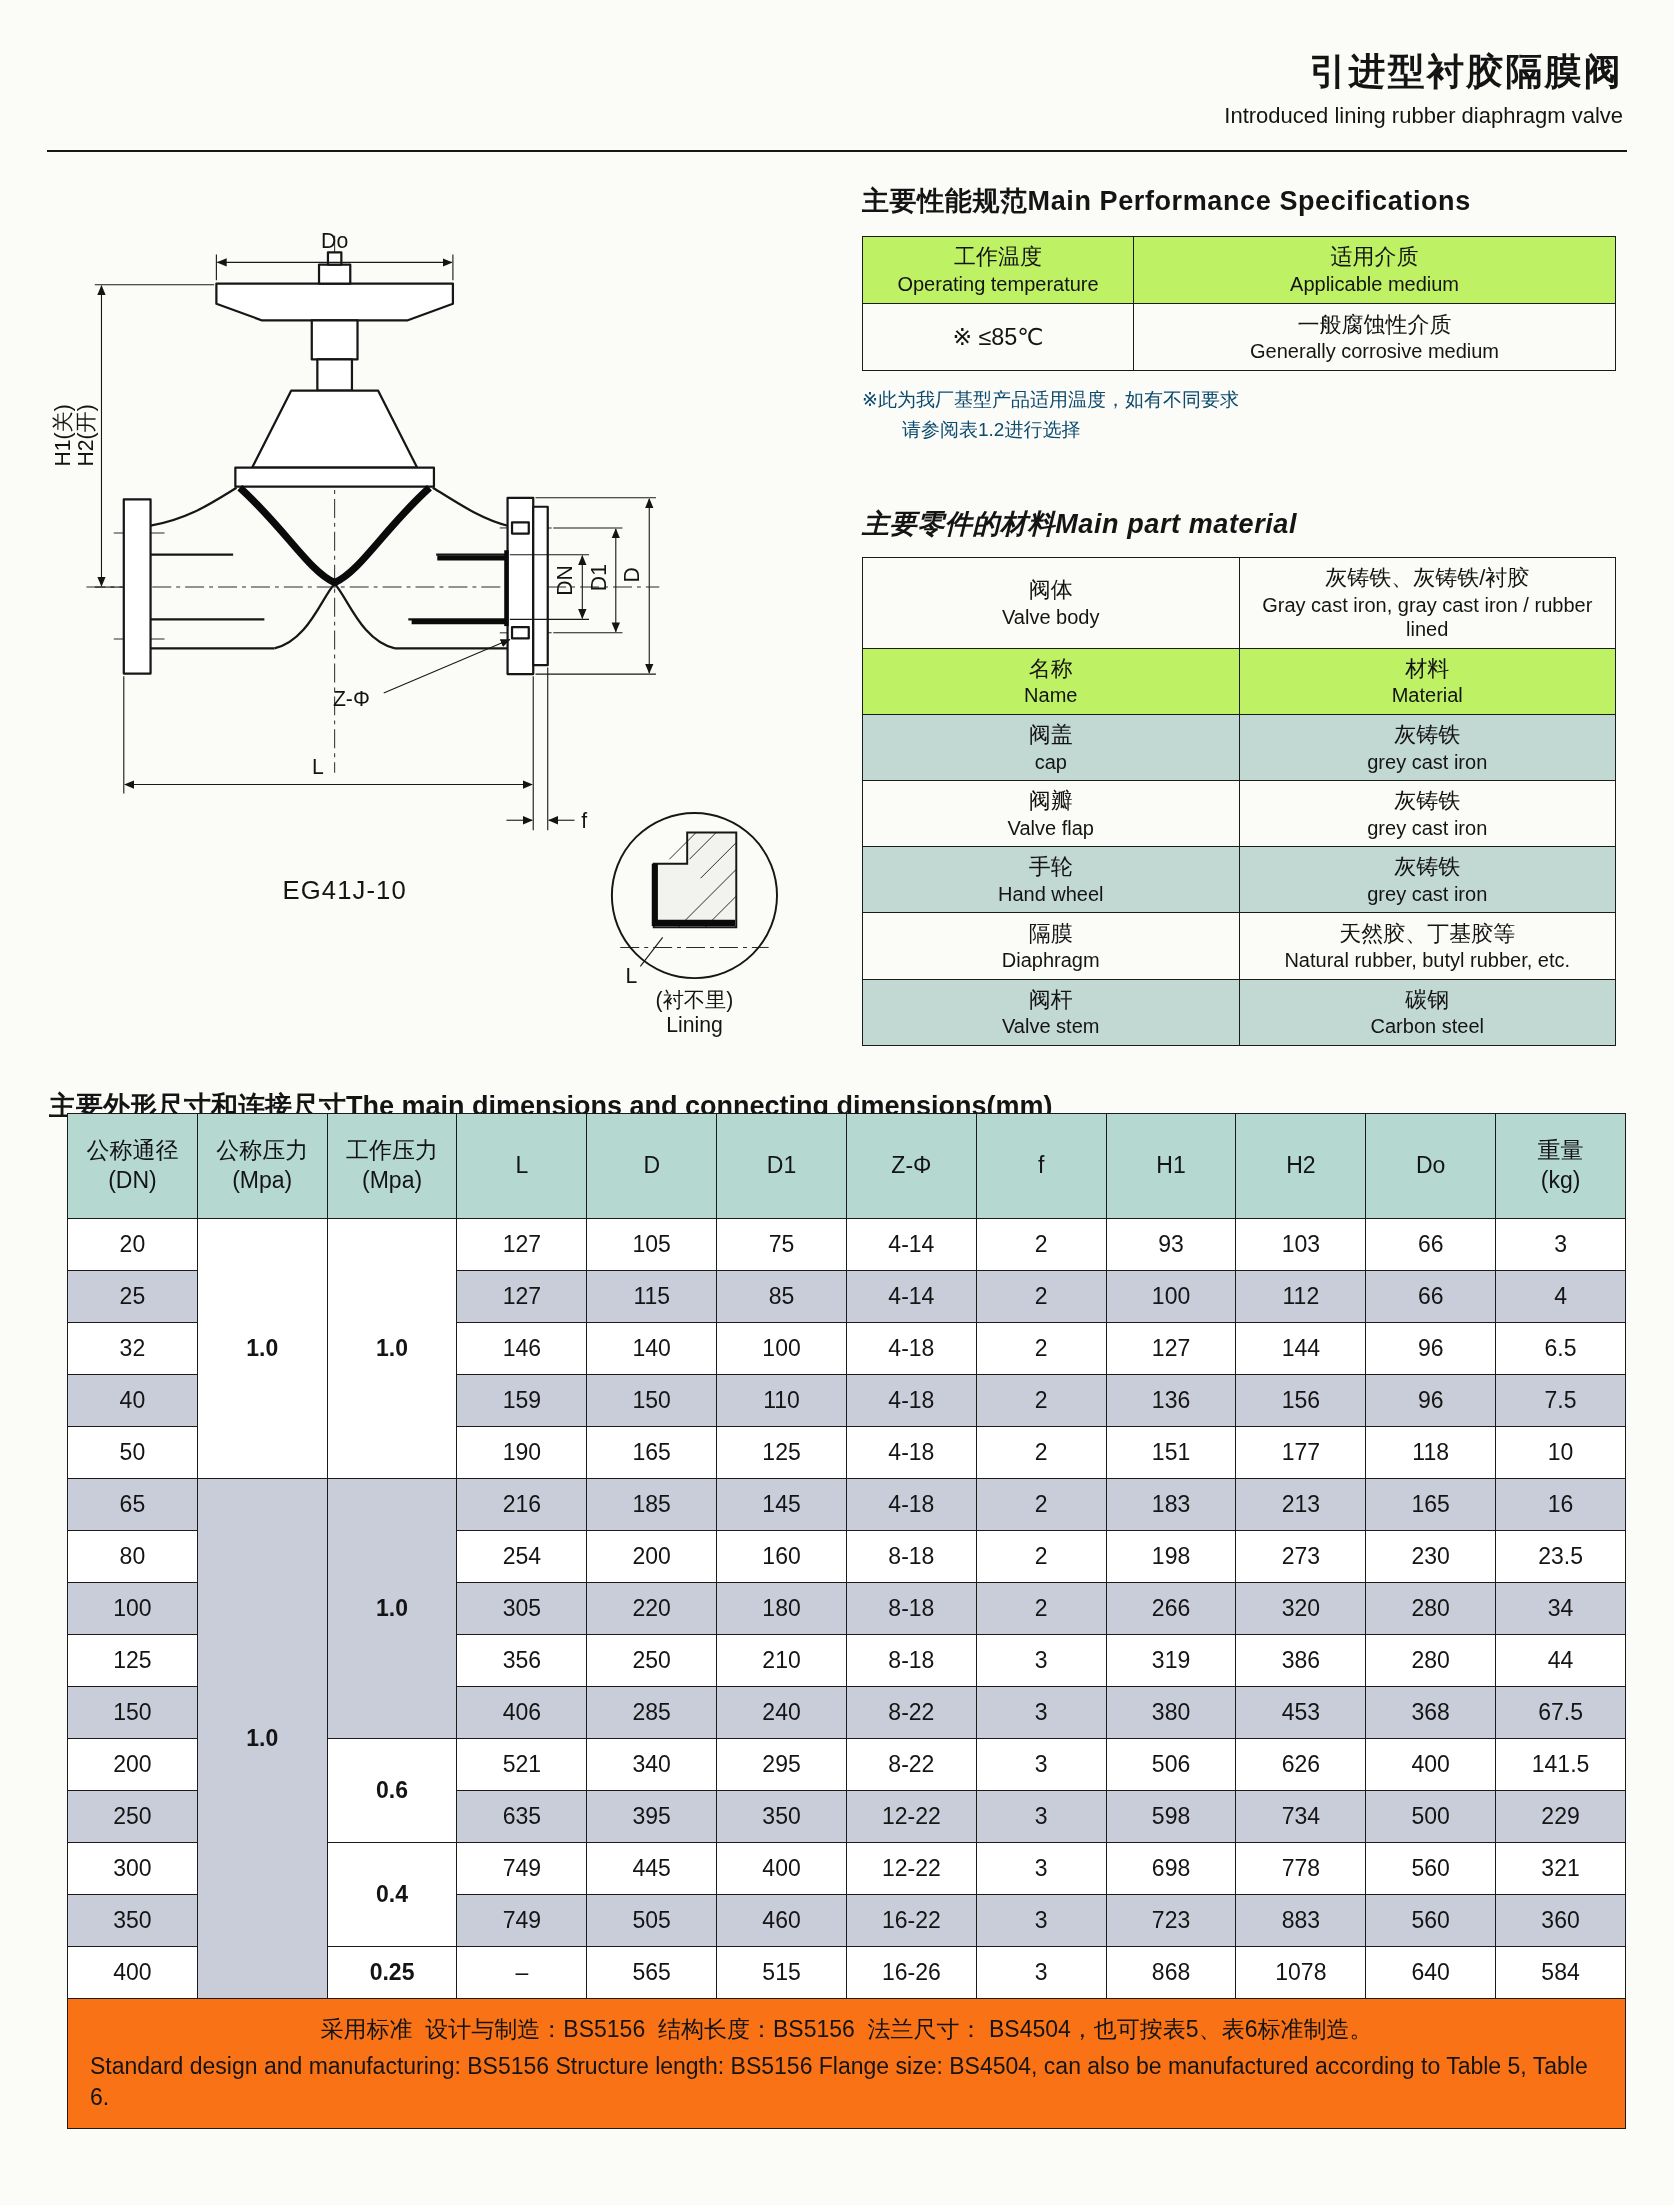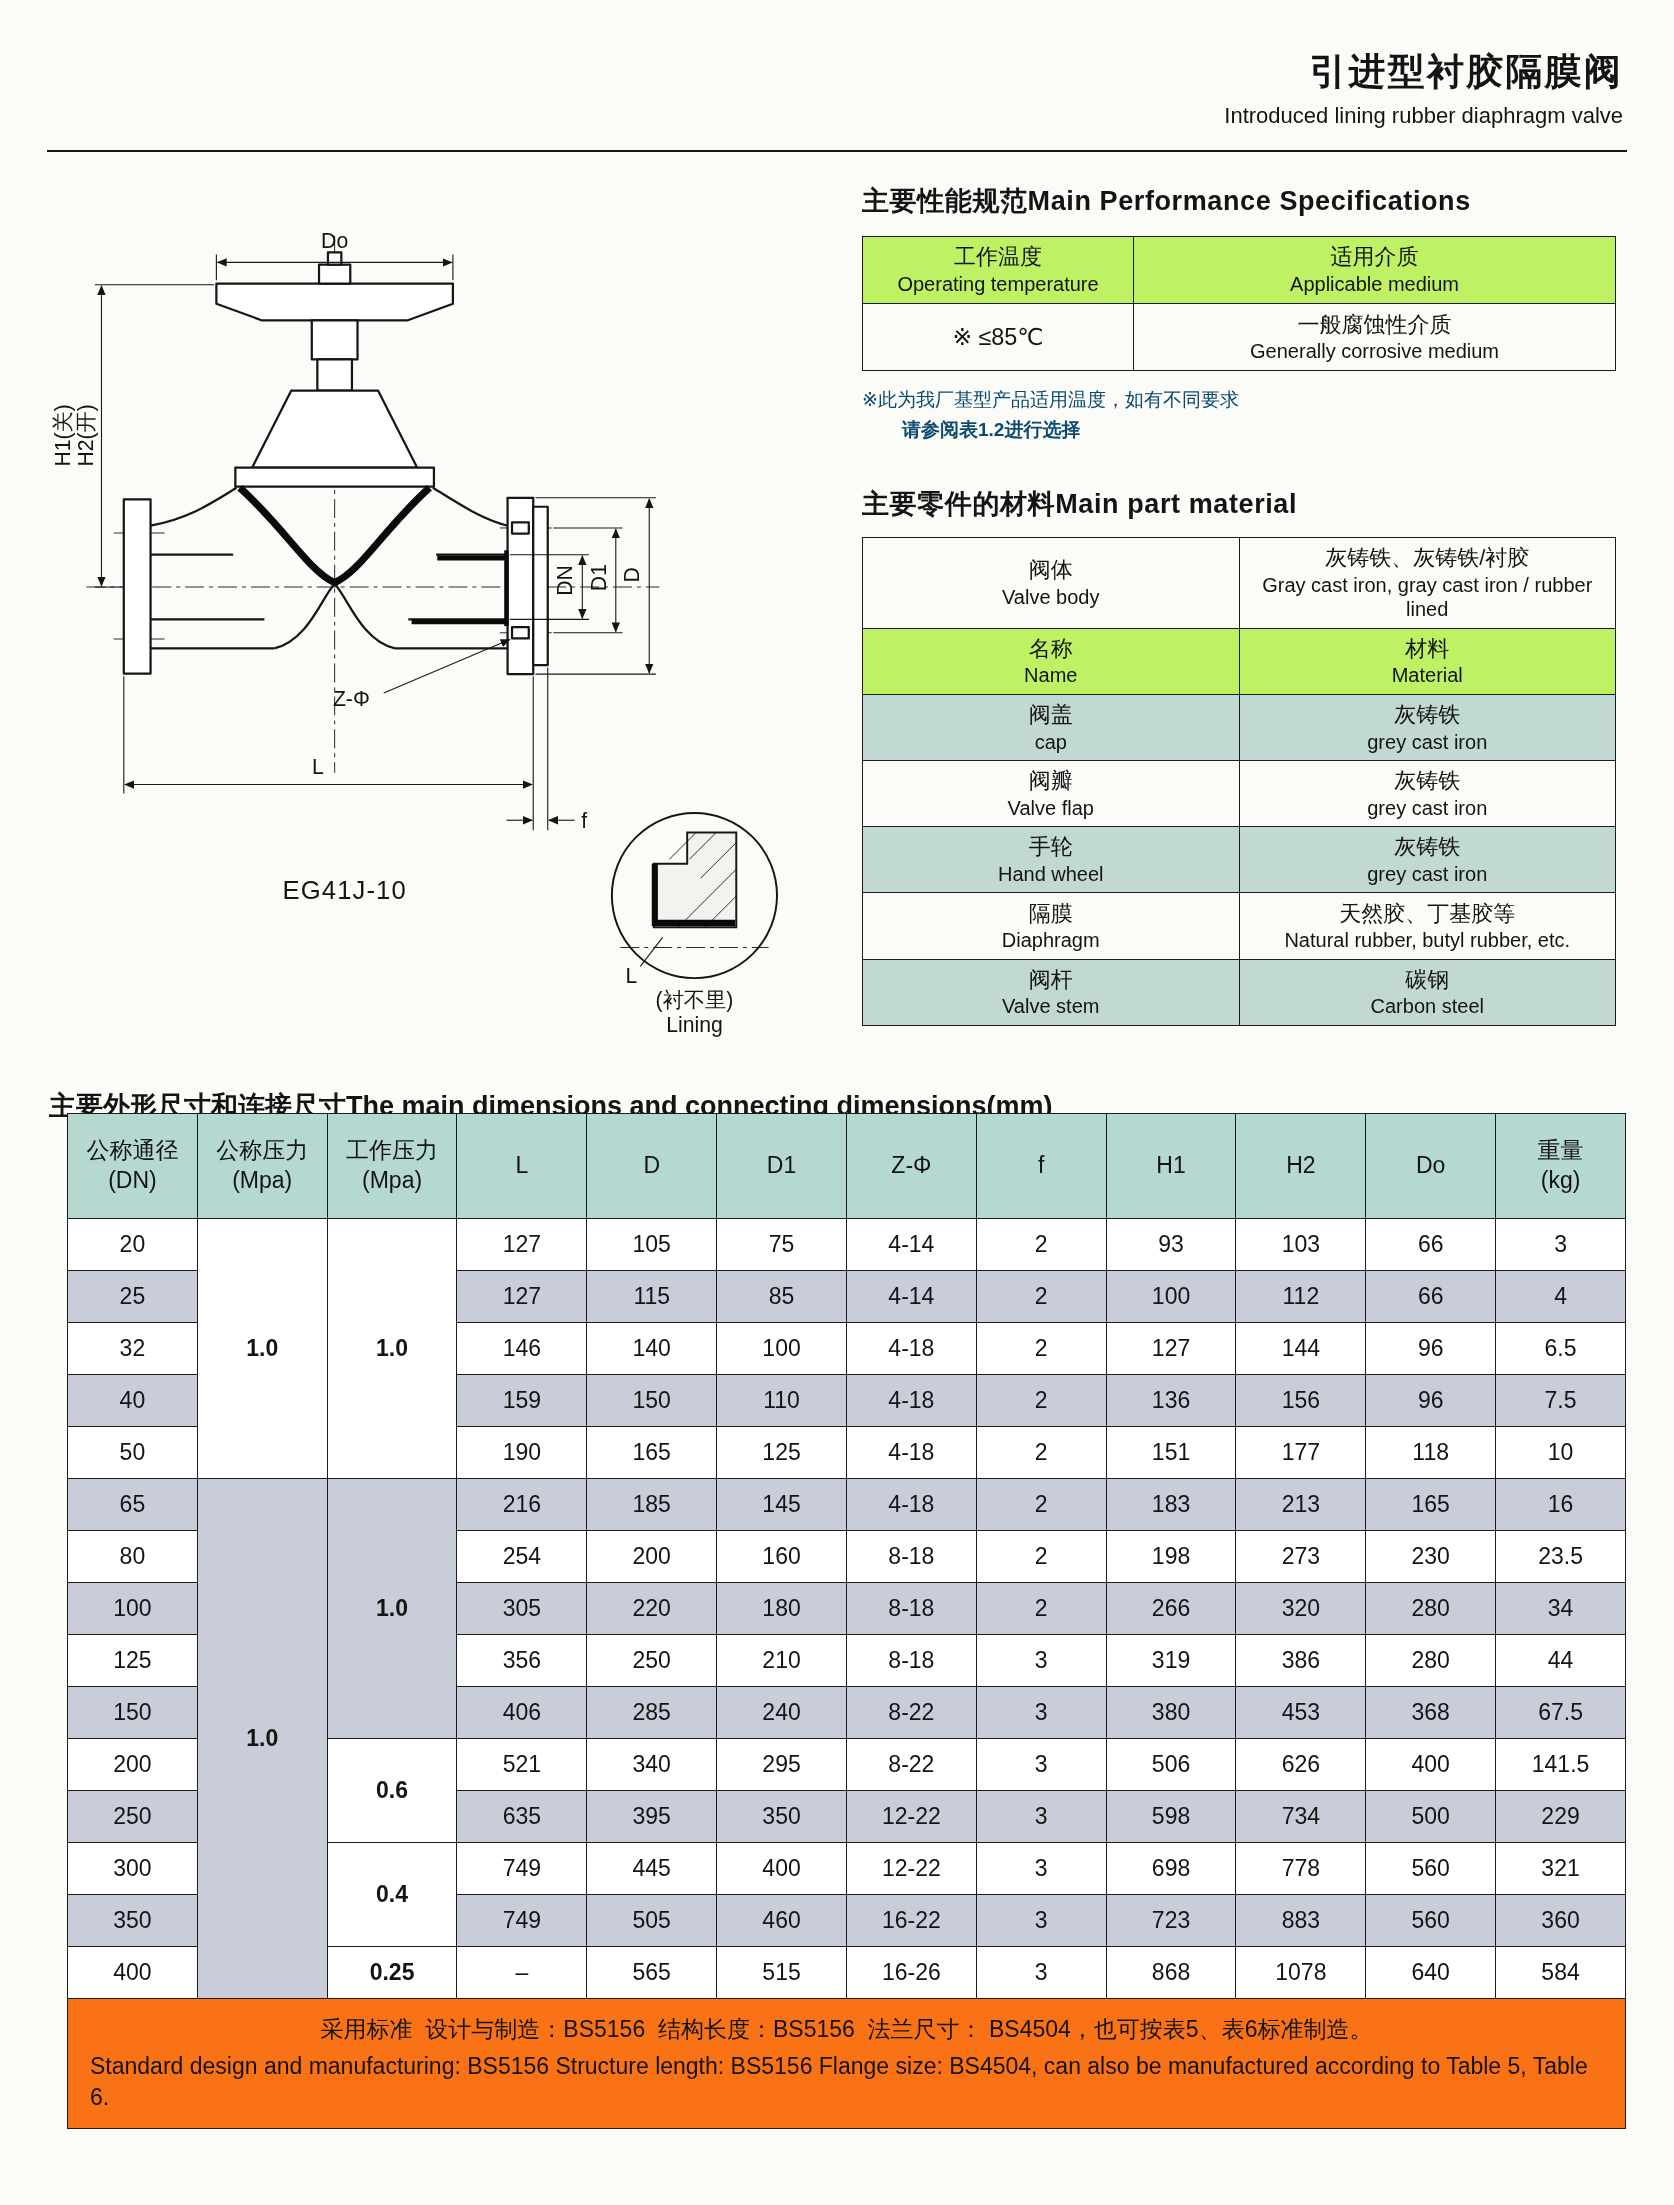--- a/index.html
+++ b/index.html
@@ -29,23 +29,23 @@
   .zh{ font-size:22px; line-height:1.3; }
   .en{ font-size:20px; line-height:1.22; }
   .teal{ background:#bef264; }
 
   .perf{ margin-top:16.7px; }
   .perf th,.perf td{ padding:6.7px 4.5px; }
   .perf .c1{ width:36%; }
   .temp{ font-size:23.4px; }
 
   .fnote{ margin-top:13.4px; font-size:19px; line-height:1.6; color:#0c4a6e; }
-  .fn2{ padding-left:40px;font-weight:bold; }
-
-  .mat-title{ margin-top:40px; }
+  .fn2{ padding-left:40px; }
+
+  .mat-title{ margin-top:60px;font-style:italic; }
   .mat{ margin-top:15.6px; }
   .mat .c1{ width:33%; }
   .mat th,.mat td{ padding:6.1px 4.5px; }
   .mat tr.alt td{ background:#c2d8d2; }
 
   
   .dims-title{ position:absolute; left:49px; top:1088px; font-size:27px; font-weight:700; }
   .dims-wrap{ position:absolute; left:47px; top:1113px; width:1579px;padding-left:20px; }
   .dims th{ background:#b5d8d0; height:105px; font-size:23px; white-space:pre-line; line-height:1.3; }
   .dims tbody td{ height:52px; font-size:23px; background:#ffffff; }

